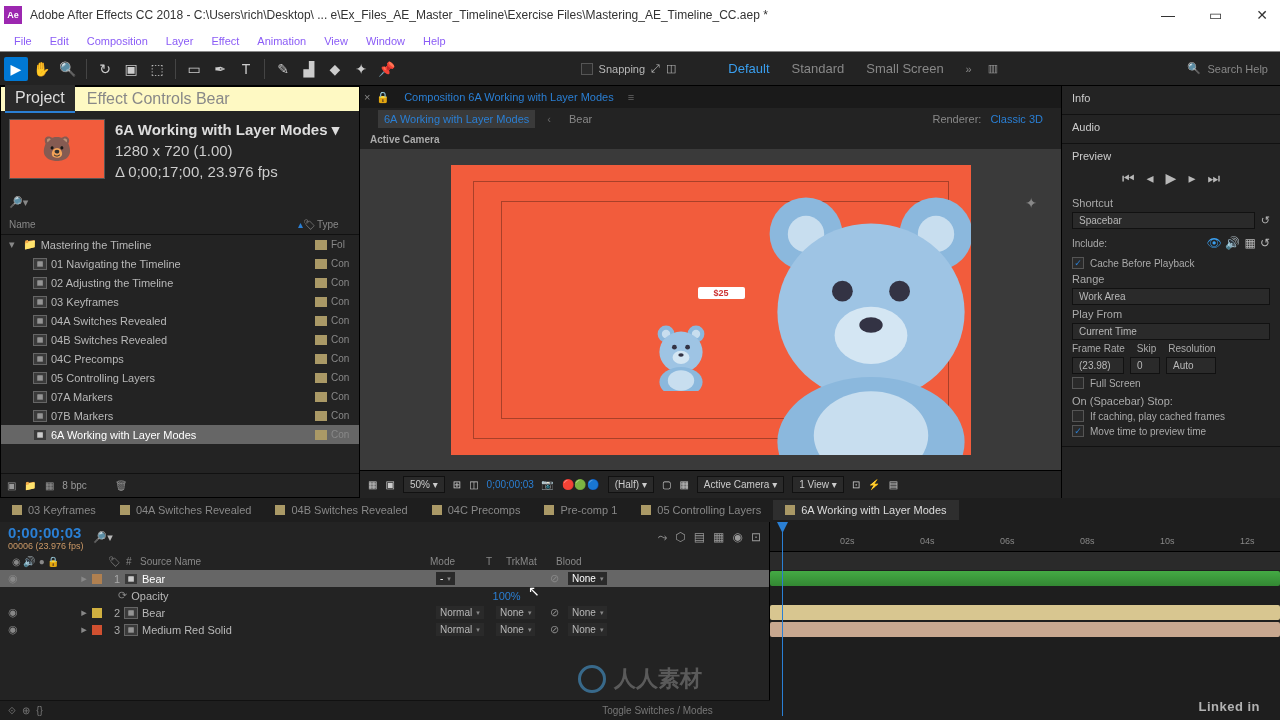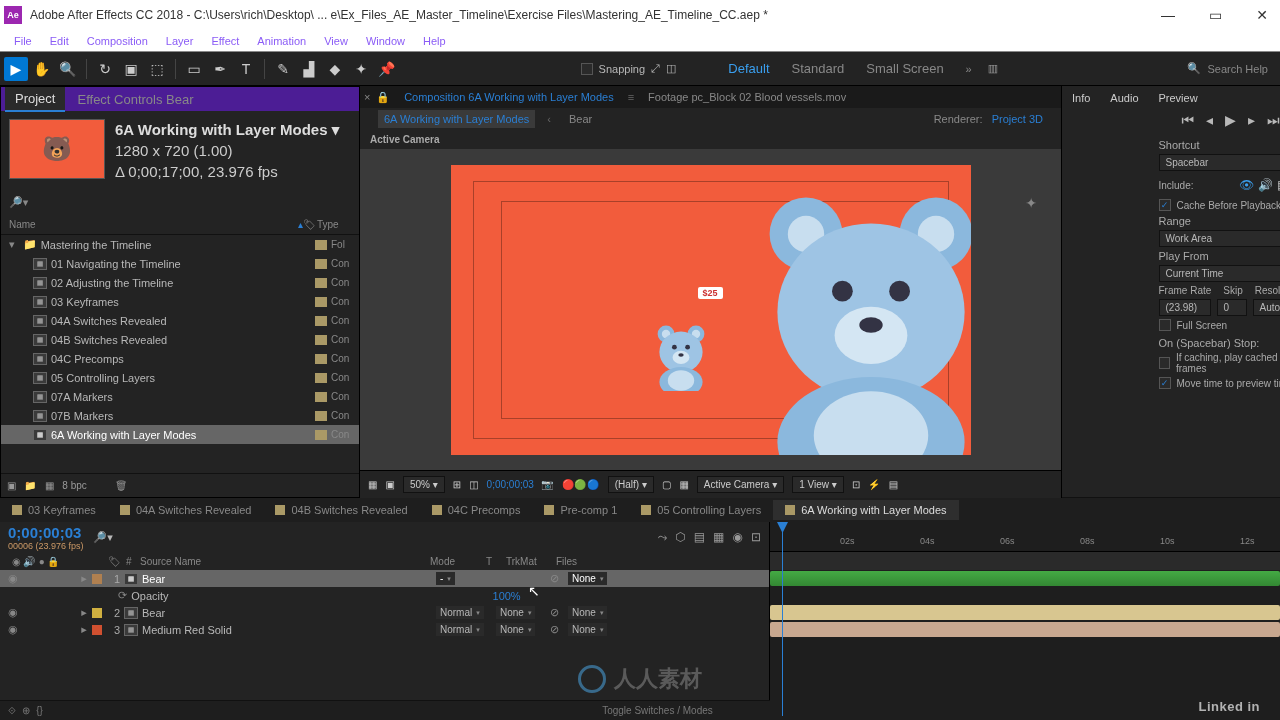--- a/index.html
+++ b/index.html
@@ -12,21 +12,21 @@
 .menubar span { padding:2px 8px; cursor:pointer; }
 .toolbar { height:34px; background:#232323; border-bottom:1px solid #000; display:flex; align-items:center; padding:0 4px; gap:2px; }
 .tool { width:24px; height:24px; display:flex; align-items:center; justify-content:center; color:#ccc; font-size:14px; cursor:pointer; border-radius:2px; }
 .tool.active { background:#0078d4; color:#fff; }
 .toolbar .sep { width:1px; height:20px; background:#444; margin:0 4px; }
 .toolbar .ws { padding:4px 10px; color:#2a7fd4; font-size:13px; cursor:pointer; }
 .toolbar .ws.dim { color:#888; }
 .searchbox { margin-left:auto; display:flex; align-items:center; gap:6px; padding:2px 8px; color:#888; font-size:11px; }
 .mainrow { display:flex; height:412px; }
 .panel { background:#232323; border:1px solid #000; display:flex; flex-direction:column; }
-.panel-tabs { display:flex; height:24px; background:#4c1d95; align-items:center; padding-left:4px; gap:2px; font-size:13px; }
+.panel-tabs { display:flex; height:24px; background:#fef9c3; align-items:center; padding-left:4px; gap:2px; font-size:16px; }
 .ptab { padding:4px 10px; color:#888; cursor:pointer; position:relative; }
 .ptab.active { color:#ddd; background:#2a2a2a; border-bottom:2px solid #2a7fd4; }
 .project-col { width:360px; display:flex; flex-direction:column; }
 .proj-header { display:flex; padding:8px; gap:10px; }
 .proj-thumb { width:96px; height:60px; background:#f25c3c; border:1px solid #555; display:flex; align-items:center; justify-content:center; font-size:24px; }
 .proj-meta { font-size:15px; color:#ccc; line-height:1.4; }
 .proj-title { font-weight:bold; color:#ddd; }
 .proj-search { margin:6px 8px; display:flex; align-items:center; color:#888; }
 .proj-cols { display:flex; padding:4px 8px; font-size:10px; color:#888; border-bottom:1px solid #111; }
 .proj-cols .c1 { flex:1; }
@@ -48,25 +48,25 @@
 .comp-subtabs .renderer { margin-left:auto; color:#888; }
 .comp-camera { padding:4px 10px; font-size:10px; color:#aaa; font-weight:bold; }
 .viewport { flex:1; display:flex; align-items:center; justify-content:center; background:#3a3a3a; position:relative; }
 .canvas { width:520px; height:290px; background:#f25c3c; position:relative; overflow:hidden; }
 .canvas .safe { position:absolute; inset:16px 22px; border:1px solid rgba(0,0,0,.3); }
 .canvas .safe2 { position:absolute; inset:36px 50px; border:1px solid rgba(0,0,0,.3); }
 .bear { position:absolute; }
 .bear-big { right:-30px; bottom:-20px; width:260px; height:300px; }
 .bear-sm { left:180px; bottom:40px; width:100px; height:120px; transform:scale(.6); }
 .bear svg { width:100%; height:100%; }
-.tag { position:absolute; left:247px; top:122px; background:#fff; color:#c33; font-size:9px; padding:1px 5px; border-radius:2px; font-weight:bold; }
+.tag { position:absolute; left:247px; top:122px; background:#fff; color:#c33; font-size:9px; padding:1px 16px; border-radius:2px; font-weight:bold; }
 .camera-marker { position:absolute; right:24px; top:46px; font-size:14px; color:#888; }
 .comp-footer { height:28px; border-top:1px solid #000; display:flex; align-items:center; padding:0 8px; gap:8px; font-size:10px; color:#ccc; }
 .comp-footer .dd { padding:2px 6px; background:#2a2a2a; border:1px solid #111; cursor:pointer; }
-.right-col { width:218px; background:#232323; display:flex; flex-direction:row; font-size:11px; }
+.right-col { width:218px; background:#232323; display:flex; flex-direction:column; font-size:11px; }
 .rpanel { border-bottom:1px solid #111; padding:6px 10px; }
 .rpanel-title { color:#ccc; margin-bottom:4px; }
 .play-controls { display:flex; justify-content:center; gap:12px; font-size:14px; padding:4px 0; }
 .play-controls span { cursor:pointer; }
 .field { display:flex; align-items:center; gap:6px; margin:3px 0; }
 .field .dd { flex:1; background:#2a2a2a; border:1px solid #111; padding:2px 6px; font-size:10px; }
 .field label { font-size:10px; color:#aaa; }
 .cb { width:12px; height:12px; background:#2a2a2a; border:1px solid #555; display:inline-flex; align-items:center; justify-content:center; font-size:9px; }
 .cb.ck::after { content:"✓"; color:#2a7fd4; }
 .inline-icons { display:flex; gap:4px; align-items:center; margin:4px 0; }
@@ -274,29 +274,28 @@
       <span style="margin-left:20px">🗑</span>
     </div>
   </div>
 
   <div class="comp-col">
     <div class="comp-tabs">
       <span style="color:#888">×</span>
       <span>🔒</span>
       <div class="ctab active">Composition 6A Working with Layer Modes</div>
       <span style="color:#666">≡</span>
-      <div class="ctab">Footage pc_Block 02 Blood vessels.mov</div>
     </div>
     <div class="comp-subtabs">
       <div class="subtab active">6A Working with Layer Modes</div>
       <span style="color:#666">‹</span>
       <div class="subtab">Bear</div>
       <div class="renderer">
         <span>Renderer:</span>
-        <span style="color:#2a7fd4;margin-left:6px">Project 3D</span>
+        <span style="color:#2a7fd4;margin-left:6px">Classic 3D</span>
       </div>
     </div>
     <div class="comp-camera">Active Camera</div>
     <div class="viewport">
       <div class="canvas">
         <div class="safe"></div>
         <div class="safe2"></div>
         <div class="bear bear-big">
           <svg viewBox="0 0 200 220">
               <circle cx="50" cy="40" r="28" fill="#8bb8dd"></circle>
@@ -448,21 +447,21 @@
         </div>
       </div>
       <div class="tl-colheads">
         <span class="colh" style="width:96px">◉ 🔊 ● 🔒</span>
         <span class="colh" style="width:18px">🏷</span>
         <span class="colh" style="width:14px">#</span>
         <span class="colh" style="flex:0 0 290px">Source Name</span>
         <span class="colh" style="width:56px">Mode</span>
         <span class="colh" style="width:20px">T</span>
         <span class="colh" style="width:50px">TrkMat</span>
-        <span class="colh" style="width:70px">Files</span>
+        <span class="colh" style="width:70px">Blood</span>
       </div>
       <div id="layers">
           <div class="layerrow sel">
             <span class="lricon">◉</span>
             <span style="width:56px"></span>
             <span class="lricon">▸</span>
             <span class="swatch" style="background:#b08050"></span>
             <span class="num">1</span>
             <span class="ficon">▦</span>
             <span class="name">Bear</span>

